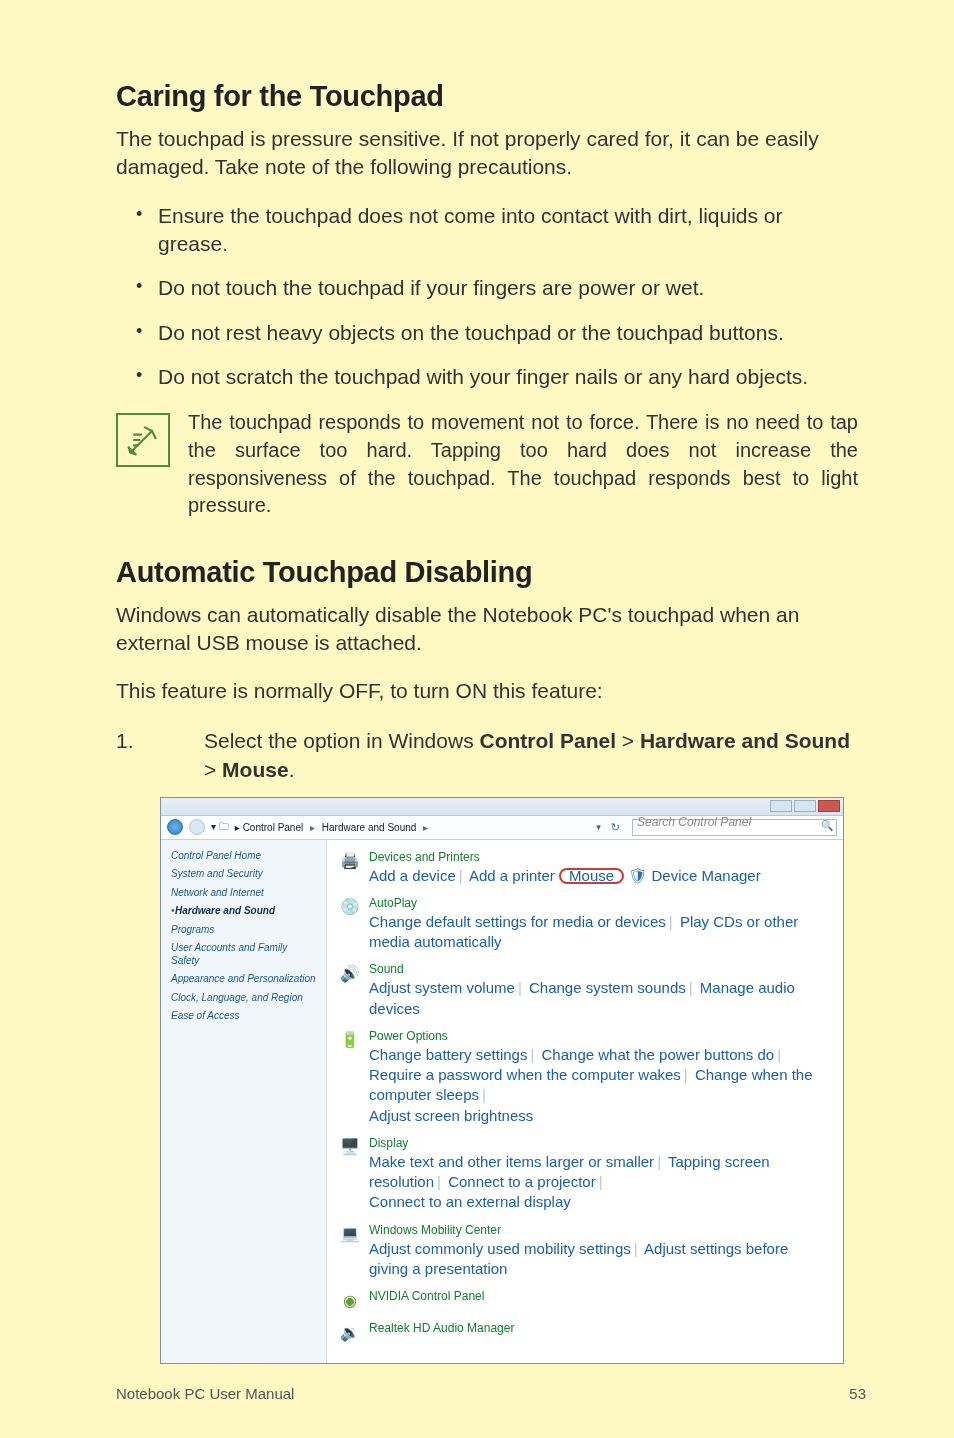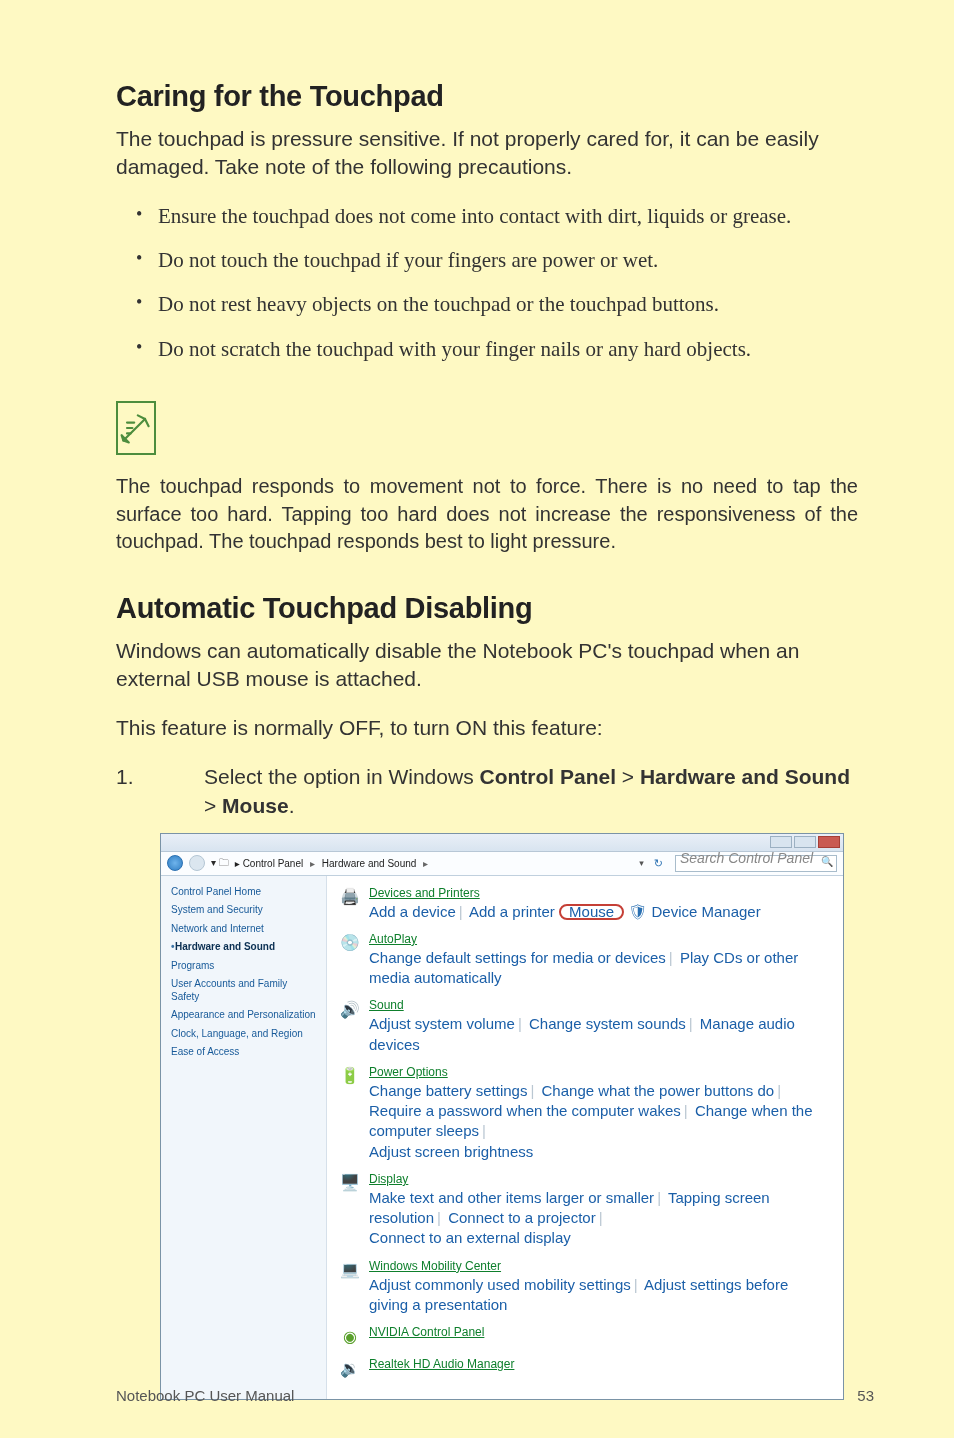--- a/index.html
+++ b/index.html
@@ -1,59 +1,59 @@
 <!DOCTYPE html>
 <html><head>
 <meta charset="utf-8">
 <style>
   * { margin: 0; padding: 0; box-sizing: border-box; }
   body { font-family: "Segoe UI", "Myriad Pro", Arial, sans-serif; background: #fff; }
   .page { width: 954px; min-height: 1438px; margin: 0 auto; padding: 80px 96px 40px 116px; position: relative; background: #fef9c3; }
   h2 { font-size: 29px; font-weight: 700; color: #222; margin-bottom: 12px; letter-spacing: -0.3px; }
   .para { font-size: 21px; line-height: 1.35; color: #333; margin-bottom: 20px; }
-  ul.bullets { list-style: none; padding: 0 0 0 20px; margin-bottom: 34px; font-family: Liberation Serif, serif; }
+  ul.bullets { list-style: none; padding: 0 0 0 20px; margin-bottom: 18px; }
   ul.bullets li { font-size: 21px; line-height: 1.35; color: #333; margin-bottom: 16px; padding-left: 22px; position: relative; }
   ul.bullets li::before { content: "•"; position: absolute; left: 0; top: 0; color: #333; font-size: 18px; }
-  .note-block { display: flex; align-items: flex-start; gap: 18px; margin: 10px 0 36px 0; flex-direction: column; }
+  .note-block { display: flex; align-items: flex-start; gap: 18px; margin: 10px 0 36px 0; }
   .note-icon { flex: 0 0 54px; height: 54px; border: 2px solid #4d8d3e; display: flex; align-items: center; justify-content: center; margin-top: 4px; }
   .note-icon svg { width: 36px; height: 36px; }
   .note-text { flex: 1; font-size: 20px; line-height: 1.38; color: #333; text-align: justify; }
   .section2 { margin-top: 10px; }
   .step-list { list-style: none; padding: 0; margin-top: 14px; }
   .step-list li { display: flex; font-size: 21px; line-height: 1.4; color: #333; margin-bottom: 12px; }
   .step-num { width: 42px; flex: 0 0 42px; }
   .step-body { flex: 1; margin-left: 46px; }
   .step-body b { font-weight: 700; }
   .screenshot-wrap { margin: 10px 0 0 44px; }
   .ss-window { width: 684px; border: 1px solid #7a93a6; background: #eef4fb; font-size: 10px; color: #1b5fa8; box-shadow: 0 0 0 1px #c2d3e2 inset; }
   .ss-titlebar { height: 18px; background: linear-gradient(#e9eff7,#d8e4f0); display: flex; justify-content: flex-end; align-items: center; padding: 0 3px; gap: 2px; border-bottom: 1px solid #b7c7d6; }
   .ss-titlebar .wbtn { width: 22px; height: 12px; background: #d8e4ef; border: 1px solid #9bb0c2; }
   .ss-titlebar .wbtn.close { background: #c95a52; border-color: #a63e36; }
   .ss-addr { height: 24px; background: #fbfdff; border-bottom: 1px solid #c0d0de; display: flex; align-items: center; padding: 0 6px; gap: 6px; color: #2a2a2a; }
   .ss-addr .navcirc { width: 16px; height: 16px; border-radius: 50%; background: radial-gradient(#6fb4ec,#2e7cc2); border: 1px solid #2a70b2; }
   .ss-addr .navcirc.dis { background: #dbe6ef; border-color: #b4c6d4; }
   .ss-addr .crumb { font-size: 10px; color: #222; }
   .ss-addr .crumb .sep { margin: 0 4px; color: #666; }
   .ss-addr .spacer { flex: 1; }
-  .ss-addr .searchbox { width: 162px; height: 17px; border: 1px solid #a8bccb; background: #fff; font-size: 14px; color: #888; font-style: italic; padding: 0 16px 10px 4px; position: relative; display: flex; align-items: center; }
+  .ss-addr .searchbox { width: 205px; height: 17px; border: 1px solid #a8bccb; background: #fff; font-size: 12px; color: #888; font-style: italic; padding: 0 16px 10px 4px; position: relative; display: flex; align-items: center; }
   .ss-addr .searchbox::after { content: "🔍"; position: absolute; right: 2px; top: 0; font-size: 10px; color: #4a6e8e; font-style: normal; }
   .ss-body { display: flex; min-height: 290px; background: #fff; }
-  .ss-side { width: 166px; background: #f1f6fb; border-right: 1px solid #d6e0ea; padding: 10px 10px; font-size: 10px; }
+  .ss-side { width: 166px; background: #f1f6fb; border-right: 1px solid #d6e0ea; padding: 10px 10px; font-size: 10px; font-style: italic; }
   .ss-side a { display: block; margin-bottom: 6px; color: #185a99; text-decoration: none; line-height: 1.25; }
   .ss-side a.active { color: #0a2f52; font-weight: 700; }
   .ss-side a::before { content: ""; display: inline-block; width: 0; }
   .ss-side .dot::before { content: "•"; color: #3b74a6; margin-right: 4px; }
   .ss-main { flex: 1; padding: 10px 12px; }
   .ss-cat { display: flex; gap: 8px; margin-bottom: 10px; align-items: flex-start; }
   .ss-cat .ic { width: 22px; height: 22px; flex: 0 0 22px; display: flex; align-items: center; justify-content: center; font-size: 16px; }
-  .ss-cat .titlelink { color: #0e7f2c; font-size: 12px; display: block; margin-bottom: 2px; text-decoration: underline; }
+  .ss-cat .titlelink { color: #0e7f2c; font-size: 12px; display: block; margin-bottom: 2px; }
   .ss-cat .sub { color: #1b5fa8; font-size: 15px; line-height: 1.35; }
   .ss-cat .sub .sepbar { color: #bac7d2; margin: 0 3px; }
   .circle-ann { display: inline-flex; align-items: center; border: 2px solid #c53f36; border-radius: 12px; padding: 0 8px; height: 16px; color: #1b5fa8; background: #fff; }
-  .footer { position: absolute; left: 116px; right: 80px; bottom: 36px; display: flex; justify-content: space-between; font-size: 15px; color: #555; }
+  .footer { position: absolute; left: 116px; right: 88px; bottom: 36px; display: flex; justify-content: space-between; font-size: 15px; color: #555; }
 </style>
 </head>
 <body>
 
 <div class="page">
 
   <h2>Caring for the Touchpad</h2>
 
   <p class="para">The touchpad is pressure sensitive. If not properly cared for, it can be easily damaged. Take note of the following precautions.</p>
 

